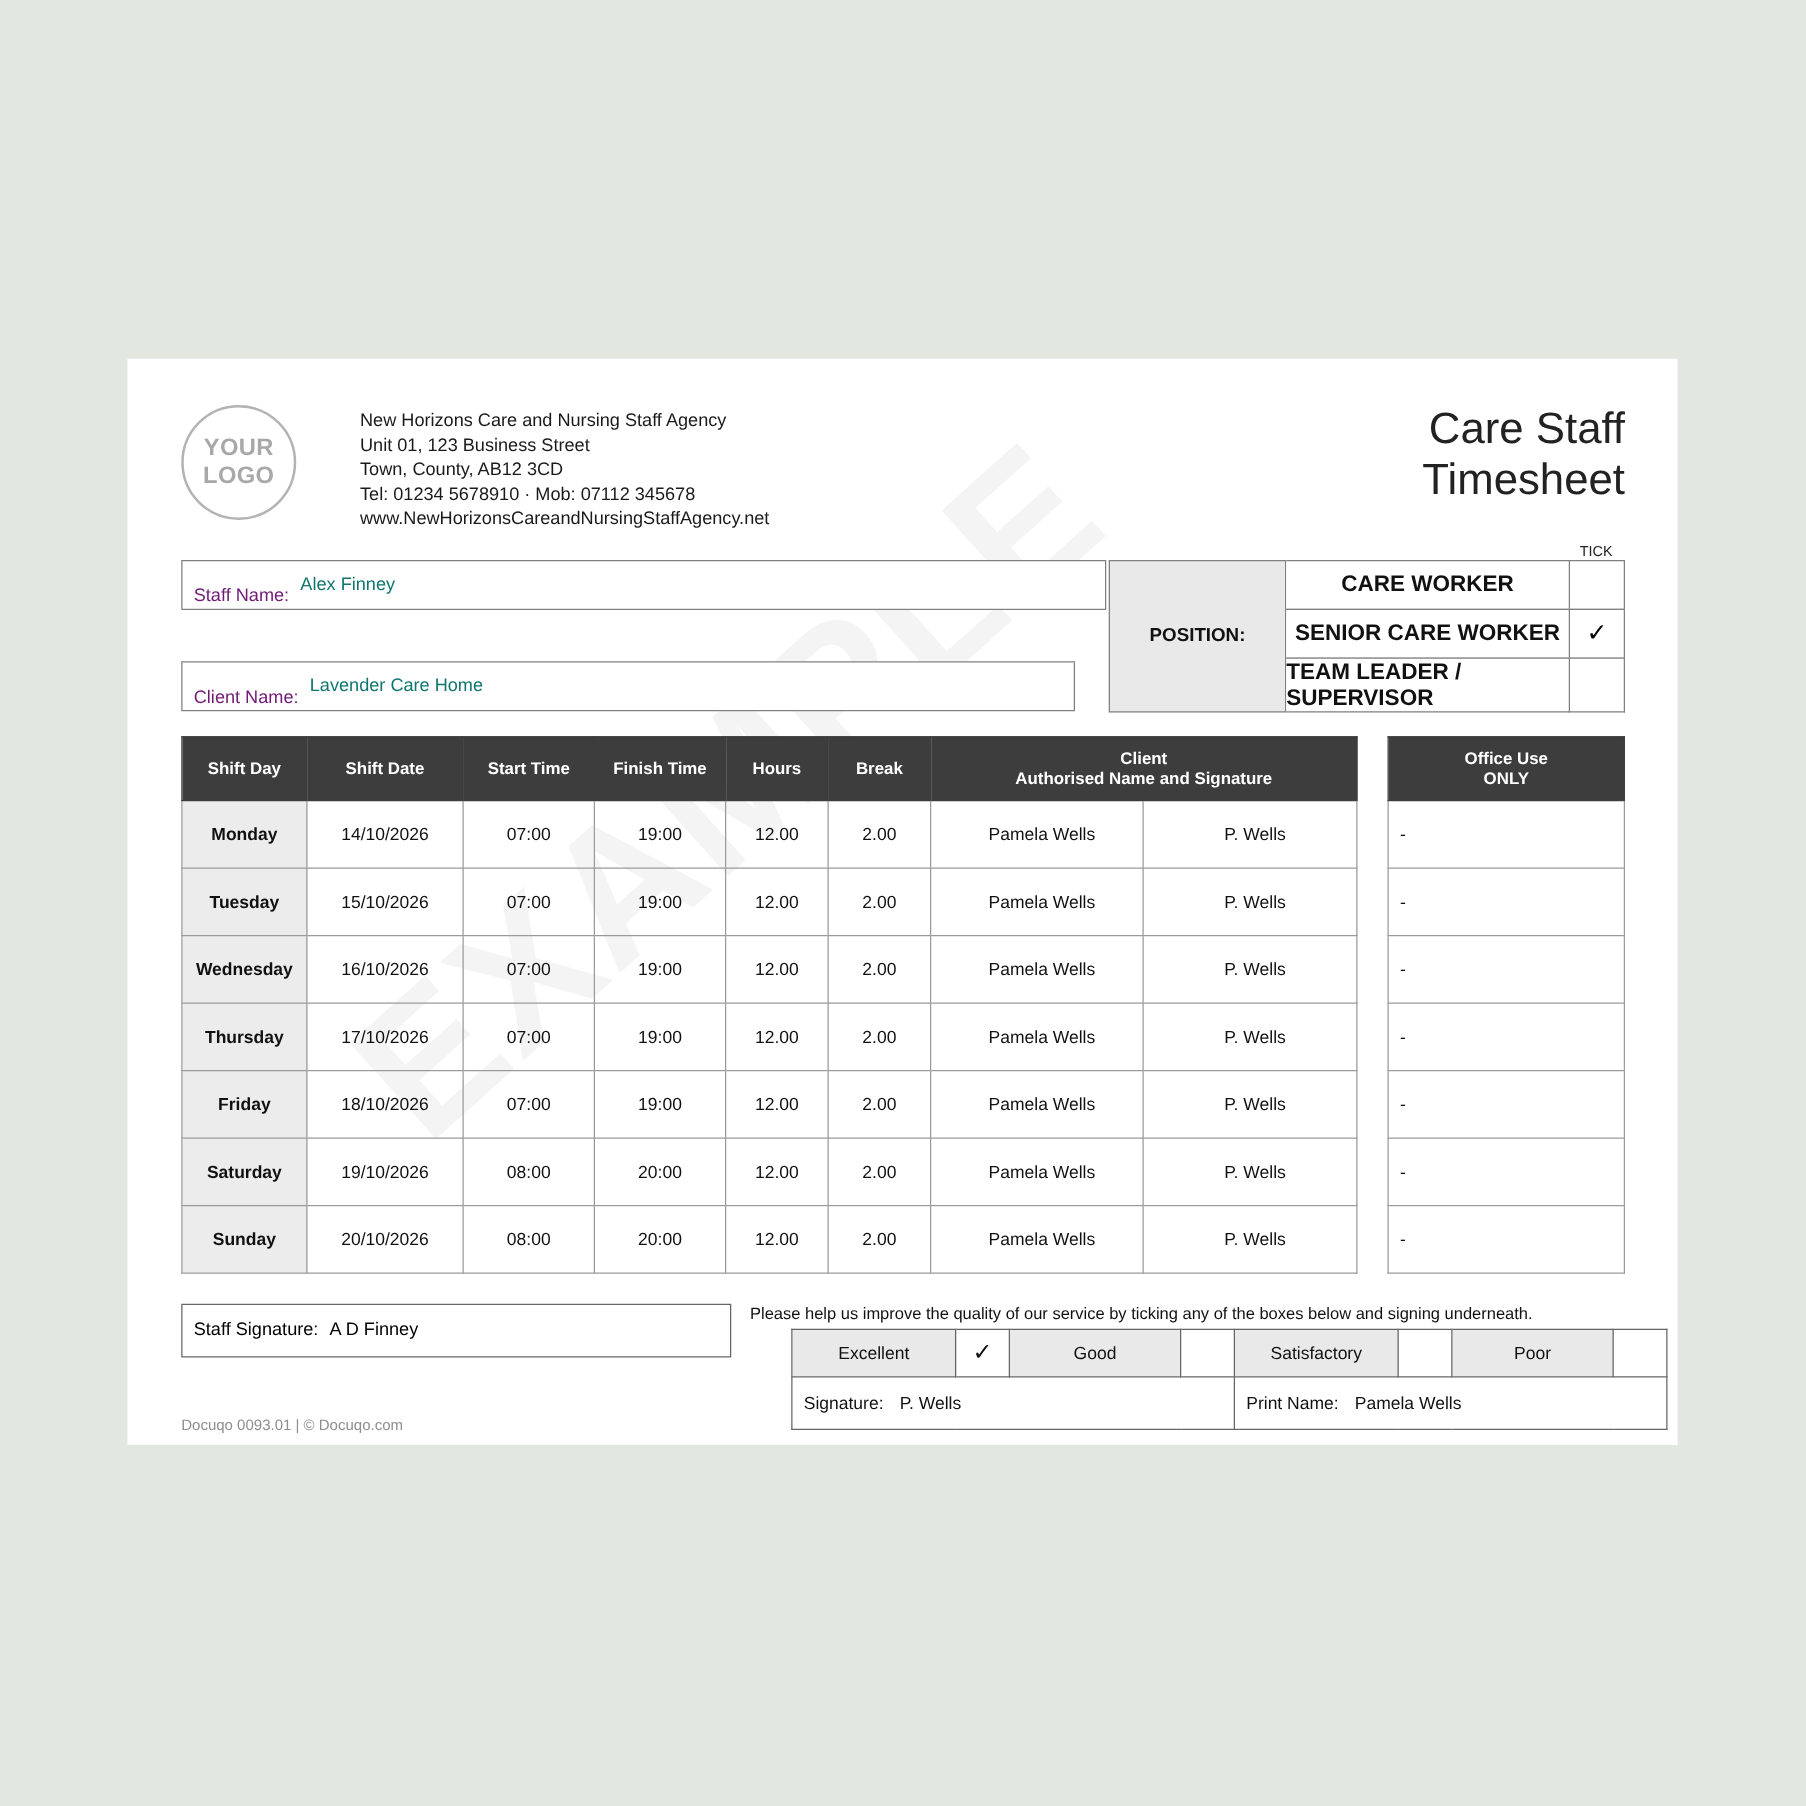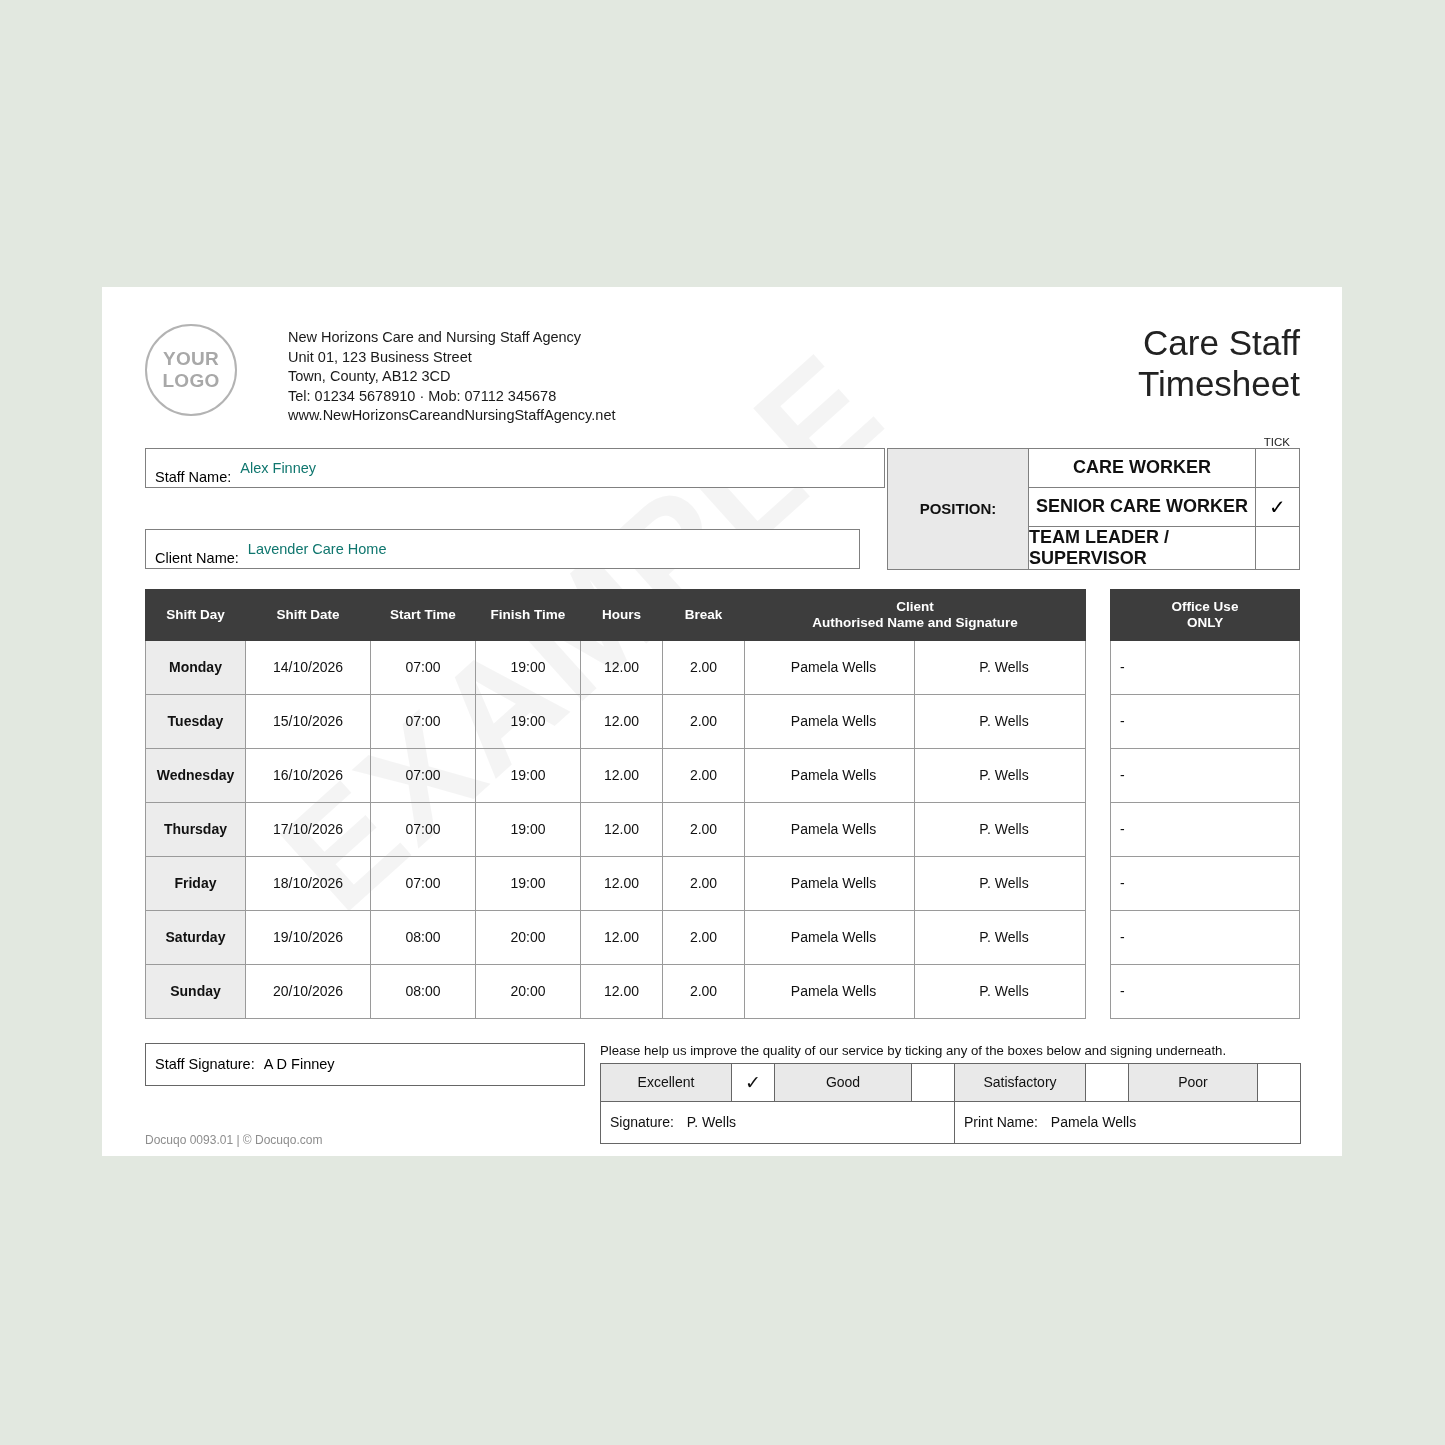--- a/index.html
+++ b/index.html
@@ -75,21 +75,21 @@
   
   .idrow { display: flex; position: relative; }
   .field-box {
     border: 1.5px solid #808080;
     height: 40px;
     display: flex; align-items: center;
     padding-left: 9px;
     background: #fff;
     font-size: 14.5px;
   }
-  .field-box .lbl { color: #000000; margin-top: 19px; }
+  .field-box .lbl { color: #701a75; margin-top: 19px; }
   .field-box .val { color: #0f766e; margin-left: 9px; }
 
   .staff-box { width: 740px; }
   .client-box { width: 715px; }
   .gap-8 { height: 41px; }
 
   
   .posblock {
     position: absolute;
     left: 742px; top: 0;
@@ -167,21 +167,21 @@
     border: 1.5px solid #666;
     height: 43px;
     display: flex; align-items: center; padding-left: 9px;
     font-size: 14.5px;
   }
   .docref {
     margin-top: 47px; font-size: 12px; color: #8d8d8d;
   }
   .bottom-right { margin-left: 15px; width: 700px; }
   .improve-note { font-size: 13.2px; color: #111; margin-bottom: 5px; }
-  table.rating { border-collapse: collapse; width: 700px; table-layout: fixed; }
+  table.rating { border-collapse: collapse; width: 700px; table-layout: fixed; margin-left: 33px; }
   table.rating td {
     border: 1.5px solid #666;
     height: 38px; text-align: center;
     font-size: 14px; color: #111;
   }
   table.rating td.opt { background: #e9e9e9; }
   table.rating td.tk { background: #fff; font-size: 19px; }
   table.rating td.sigcell {
     text-align: left; padding-left: 9px; height: 42px; background: #fff;
   }

